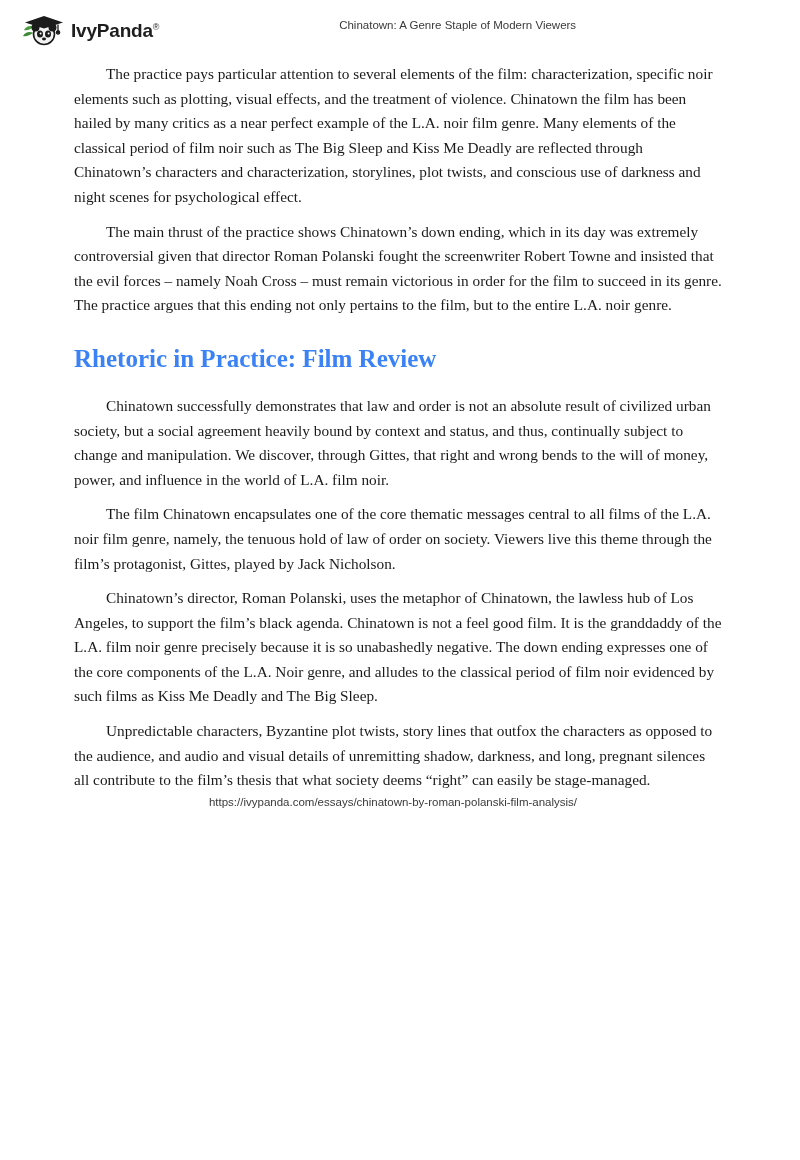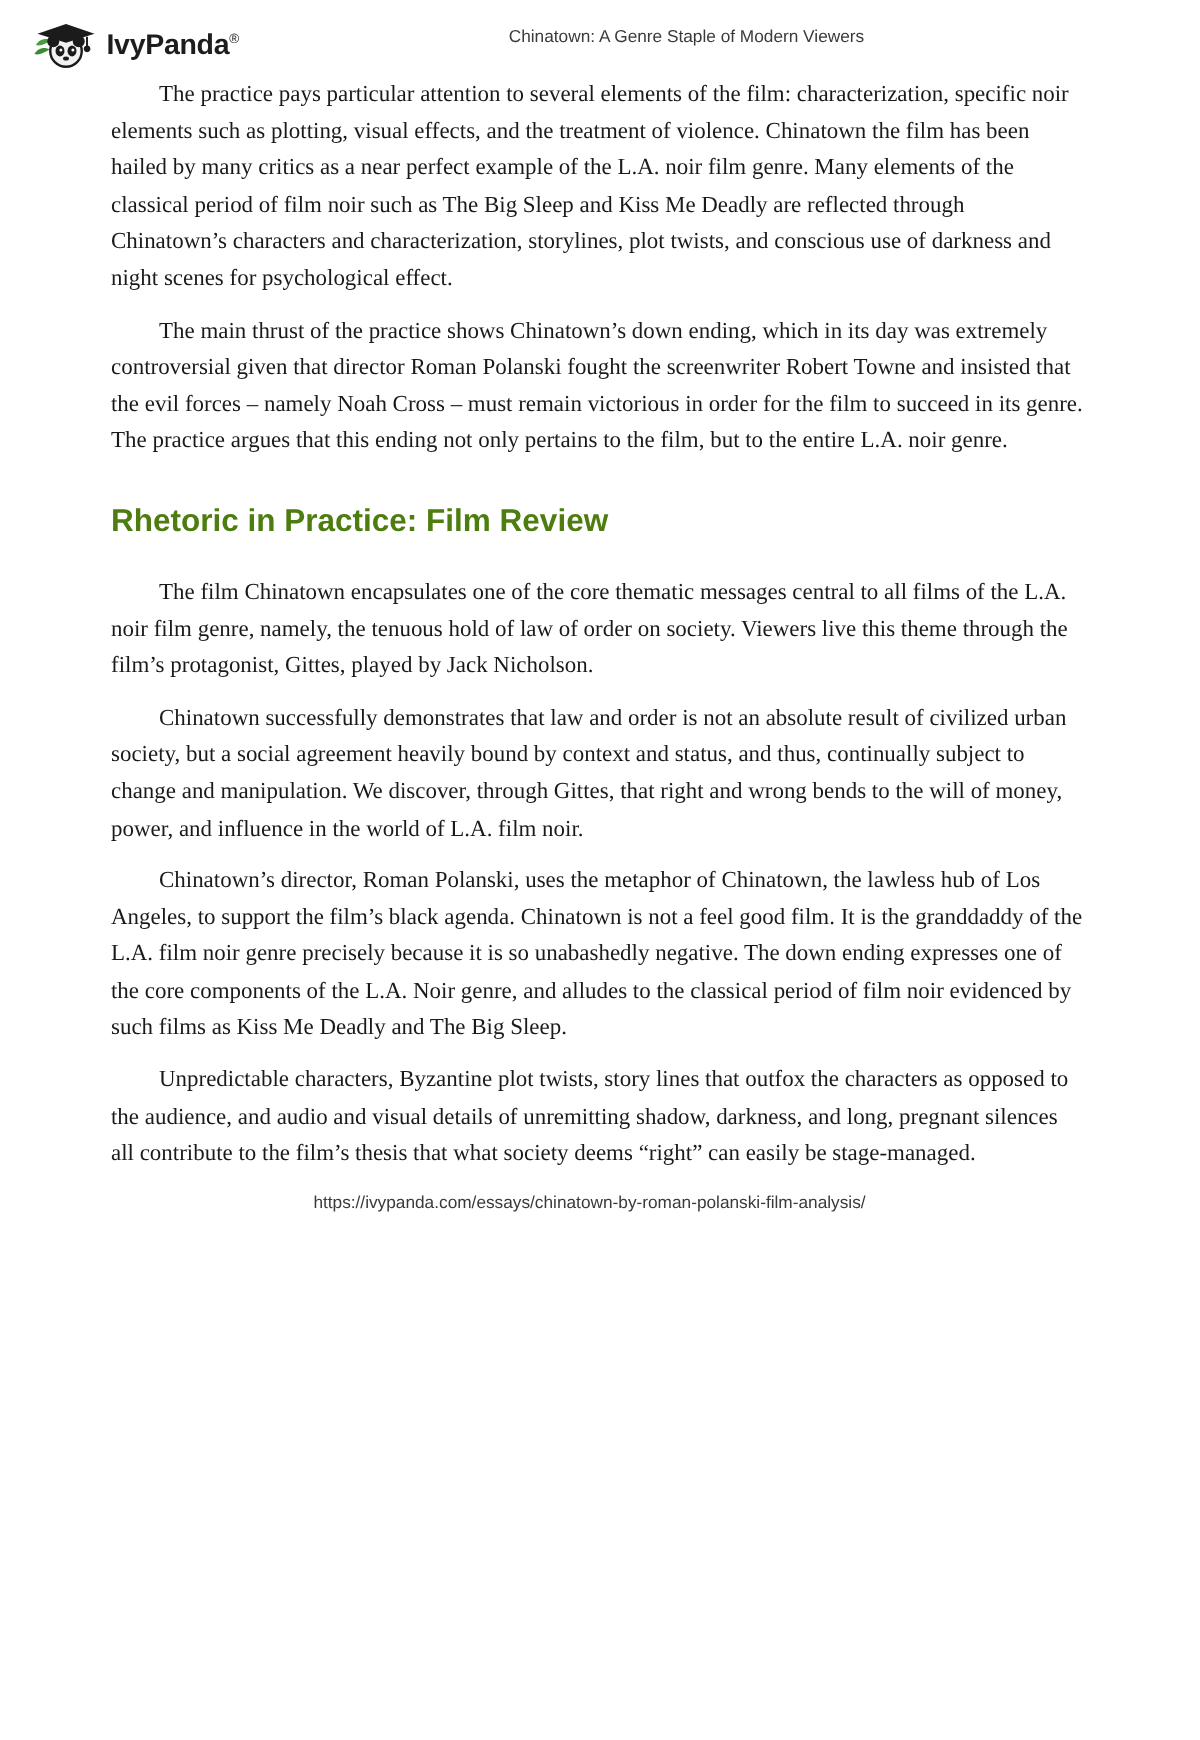--- a/index.html
+++ b/index.html
@@ -69,38 +69,38 @@
     padding-top: 5px;
     padding-right: 20px;
     white-space: nowrap;
     overflow: hidden;
     text-overflow: ellipsis;
   }
 
   
   .content {
     position: absolute;
-    top: 51px;
+    top: 62px;
     left: 74px;
     width: 648px;
   }
   p.para {
     margin: 0 0 10px 0;
     font-size: 15.3px;
     line-height: 24.6px;
     text-align: left;
     text-indent: 32px;
     color: #1a1a1a;
   }
   h2.section-title {
-    font-family: Liberation Sans, sans-serif;
-    font-size: 21px;
+    font-family: Liberation Serif, serif;
+    font-size: 25px;
     font-weight: bold;
     margin: 26px 0 20px 0;
-    color: #4d7c0f;
+    color: #3b82f6;
     line-height: 30px;
   }
   h3.sub-title {
     font-family: "Liberation Sans", sans-serif;
     font-size: 19.5px;
     font-weight: bold;
     margin: 22px 0 16px 0;
     color: #111111;
     line-height: 26px;
   }
@@ -153,22 +153,22 @@
     </div>
     <div class="header-title">Chinatown: A Genre Staple of Modern Viewers</div>
   </div>
 
   <div class="content">
     <p class="para">The practice pays particular attention to several elements of the film: characterization, specific noir elements such as plotting, visual effects, and the treatment of violence. Chinatown the film has been hailed by many critics as a near perfect example of the L.A. noir film genre. Many elements of the classical period of film noir such as The Big Sleep and Kiss Me Deadly are reflected through Chinatown’s characters and characterization, storylines, plot twists, and conscious use of darkness and night scenes for psychological effect.</p>
     <p class="para">The main thrust of the practice shows Chinatown’s down ending, which in its day was extremely controversial given that director Roman Polanski fought the screenwriter Robert Towne and insisted that the evil forces – namely Noah Cross – must remain victorious in order for the film to succeed in its genre. The practice argues that this ending not only pertains to the film, but to the entire L.A. noir genre.</p>
 
     <h2 class="section-title">Rhetoric in Practice: Film Review</h2>
 
+    <p class="para">Chinatown successfully demonstrates that law and order is not an absolute result of civilized urban society, but a social agreement heavily bound by context and status, and thus, continually subject to change and manipulation. We discover, through Gittes, that right and wrong bends to the will of money, power, and influence in the world of L.A. film noir.</p>
     <p class="para">The film Chinatown encapsulates one of the core thematic messages central to all films of the L.A. noir film genre, namely, the tenuous hold of law of order on society. Viewers live this theme through the film’s protagonist, Gittes, played by Jack Nicholson.</p>
-    <p class="para">Chinatown successfully demonstrates that law and order is not an absolute result of civilized urban society, but a social agreement heavily bound by context and status, and thus, continually subject to change and manipulation. We discover, through Gittes, that right and wrong bends to the will of money, power, and influence in the world of L.A. film noir.</p>
     <p class="para">Chinatown’s director, Roman Polanski, uses the metaphor of Chinatown, the lawless hub of Los Angeles, to support the film’s black agenda. Chinatown is not a feel good film. It is the granddaddy of the L.A. film noir genre precisely because it is so unabashedly negative. The down ending expresses one of the core components of the L.A. Noir genre, and alludes to the classical period of film noir evidenced by such films as Kiss Me Deadly and The Big Sleep.</p>
     <p class="para">Unpredictable characters, Byzantine plot twists, story lines that outfox the characters as opposed to the audience, and audio and visual details of unremitting shadow, darkness, and long, pregnant silences all contribute to the film’s thesis that what society deems “right” can easily be stage-managed.</p>
   </div>
 
   <div class="footer">
     <a class="footer-url" href="#">https://ivypanda.com/essays/chinatown-by-roman-polanski-film-analysis/</a>
   </div>
 
 </div>
 

